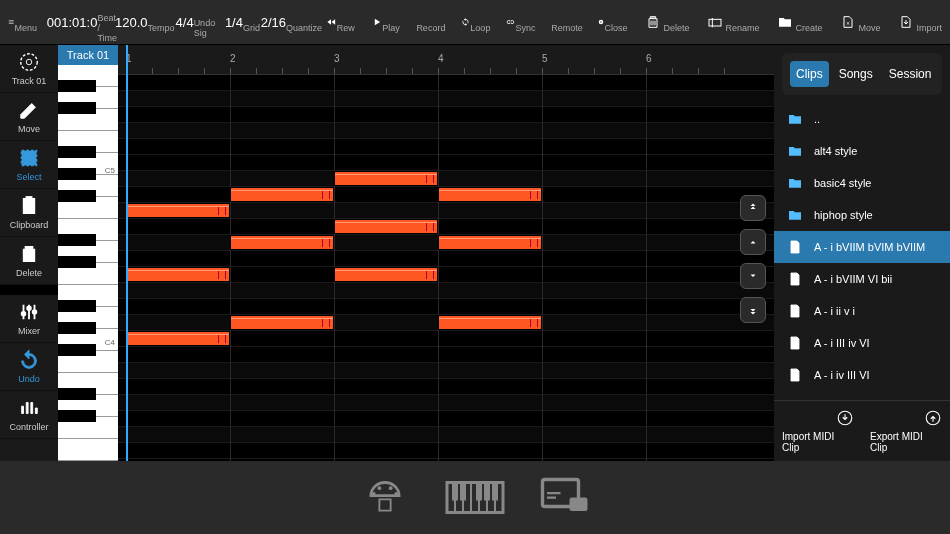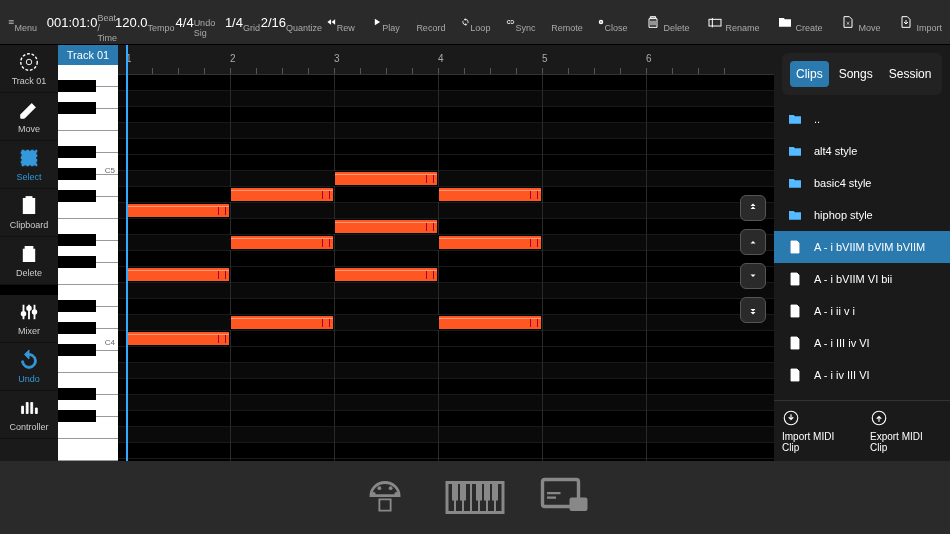--- a/index.html
+++ b/index.html
@@ -43,21 +43,21 @@
 .right-panel { width: 176px; background: #1a1a1a; display: flex; flex-direction: column; }
 .tabs { display: flex; padding: 8px; gap: 4px; background: #222; border-radius: 6px; margin: 8px; }
 .tab { flex: 1; text-align: center; padding: 6px; font-size: 12px; border-radius: 4px; cursor: pointer; }
 .tab.active { background: #2a7aaf; }
 .clip-list { flex: 1; overflow-y: auto; }
 .clip-item { display: flex; align-items: center; padding: 8px 12px; cursor: pointer; font-size: 11px; gap: 10px; }
 .clip-item.selected { background: #2a7aaf; }
 .clip-item svg { width: 18px; height: 16px; fill: #5bf; flex-shrink: 0; }
 .clip-item.file svg { fill: #fff; }
 .bottom-actions { display: flex; border-top: 1px solid #333; }
-.bot-action { flex: 1; display: flex; flex-direction: column; align-items: flex-start; padding: 8px; cursor: pointer; font-size: 10px; gap: 4px; }
+.bot-action { flex: 1; display: flex; flex-direction: column; align-items: flex-end; padding: 8px; cursor: pointer; font-size: 10px; gap: 4px; }
 .bot-action svg { width: 18px; height: 18px; fill: #fff; }
 .footer { height: 73px; background: #2a2a2a; display: flex; align-items: center; justify-content: center; gap: 30px; }
 .footer svg { width: 60px; height: 45px; fill: #888; }
 </style>
 </head>
 <body>
 
 <div class="top-bar">
   <div class="top-btn">
     <svg viewBox="0 0 24 24">

